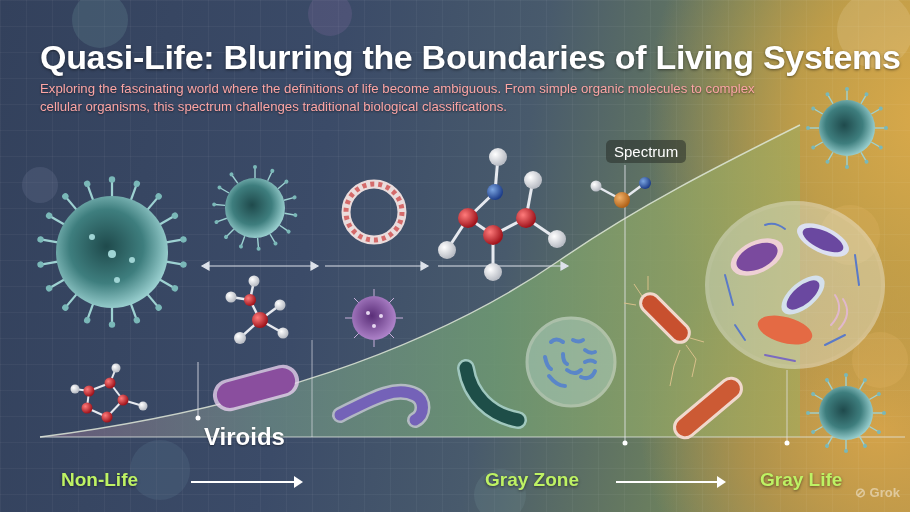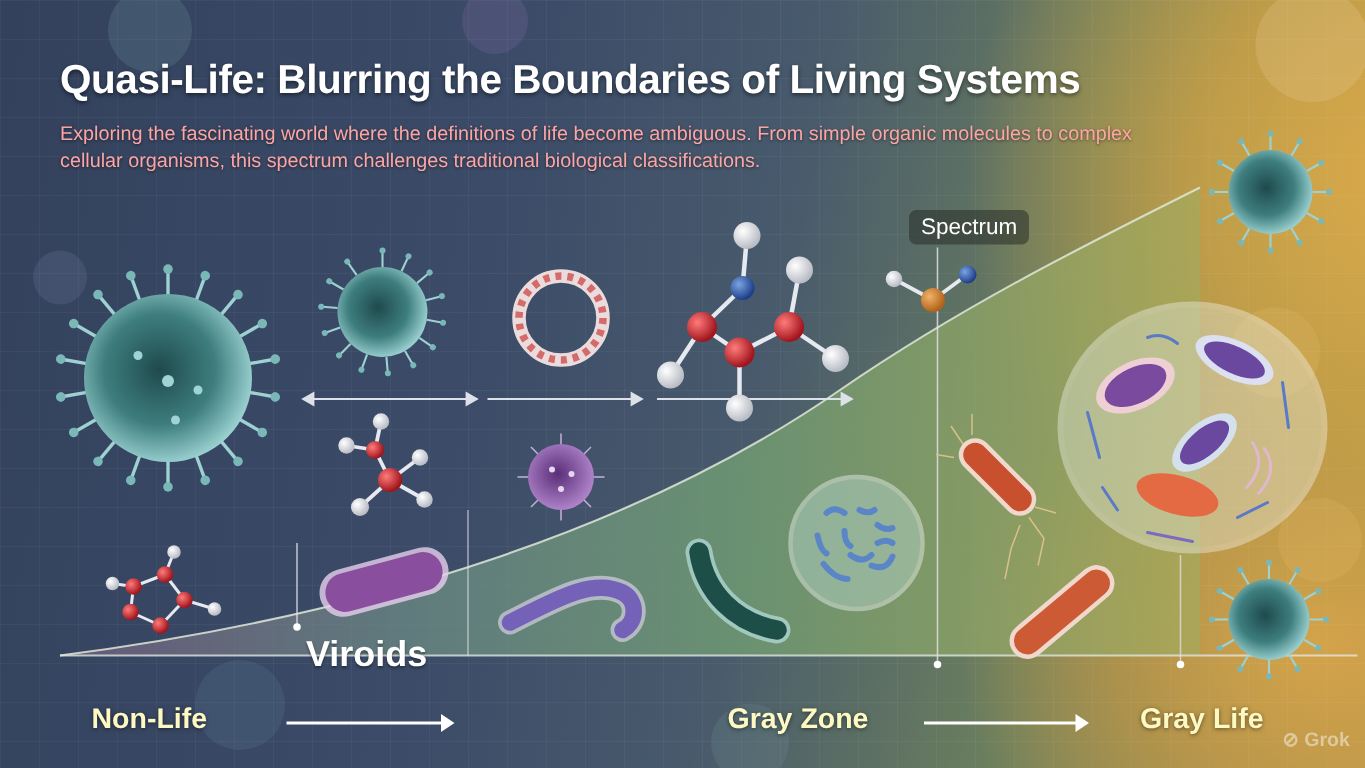--- a/index.html
+++ b/index.html
@@ -9,29 +9,29 @@
         background:
           radial-gradient(ellipse 380px 420px at 930px 120px, #d9a94a 0%, rgba(200,160,70,0.85) 35%, rgba(150,150,90,0) 75%),
           radial-gradient(ellipse 300px 260px at 880px 430px, #d4a34a 0%, rgba(190,150,70,0.7) 45%, rgba(150,150,90,0) 80%),
           linear-gradient(100deg, #33415c 0%, #3b4b68 35%, #485a6c 55%, #6b7f5e 75%, #b99c52 100%); }
   .grid { position:absolute; inset:0;
           background-image:
             linear-gradient(rgba(255,255,255,0.04) 1px, transparent 1px),
             linear-gradient(90deg, rgba(255,255,255,0.04) 1px, transparent 1px);
           background-size:26px 26px; }
   svg.scene { position:absolute; left:0; top:0; }
-  .title { position:absolute; left:40px; top:38px; color:#fff; font-size:27px; font-weight:bold;
+  .title { position:absolute; left:40px; top:38px; color:#fff; font-size:34px; font-weight:bold;
            letter-spacing:-0.3px; text-shadow:0 1px 3px rgba(0,0,0,0.5); white-space:nowrap; }
   .subtitle { position:absolute; left:40px; top:80px; width:760px; color:#fca5a5; font-size:13.2px;
               line-height:18px; text-shadow:0 1px 2px rgba(0,0,0,0.5); }
   .spectrum-label { position:absolute; left:606px; top:140px; padding:3px 8px; border-radius:5px;
                     background:rgba(40,46,40,0.55); color:#fff; font-size:15px; font-weight:normal; }
   .viroids { position:absolute; left:204px; top:423px; color:#fff; font-size:24px; font-weight:bold;
              text-shadow:0 1px 2px rgba(0,0,0,0.4); }
-  .stage { position:absolute; top:469px; color:#fef9c3; font-size:19px; font-weight:bold;
+  .stage { position:absolute; top:469px; color:#bef264; font-size:19px; font-weight:bold;
            text-shadow:0 1px 3px rgba(0,0,0,0.5); }
   .arrow { position:absolute; top:481px; height:2px; background:#fff; }
   .arrow::after { content:""; position:absolute; right:-2px; top:-5px; border-left:9px solid #fff;
                   border-top:6px solid transparent; border-bottom:6px solid transparent; }
   .watermark { position:absolute; left:855px; top:485px; color:rgba(255,255,255,0.45); font-size:13px;
                font-weight:bold; }
 </style>
 </head>
 <body>
 

